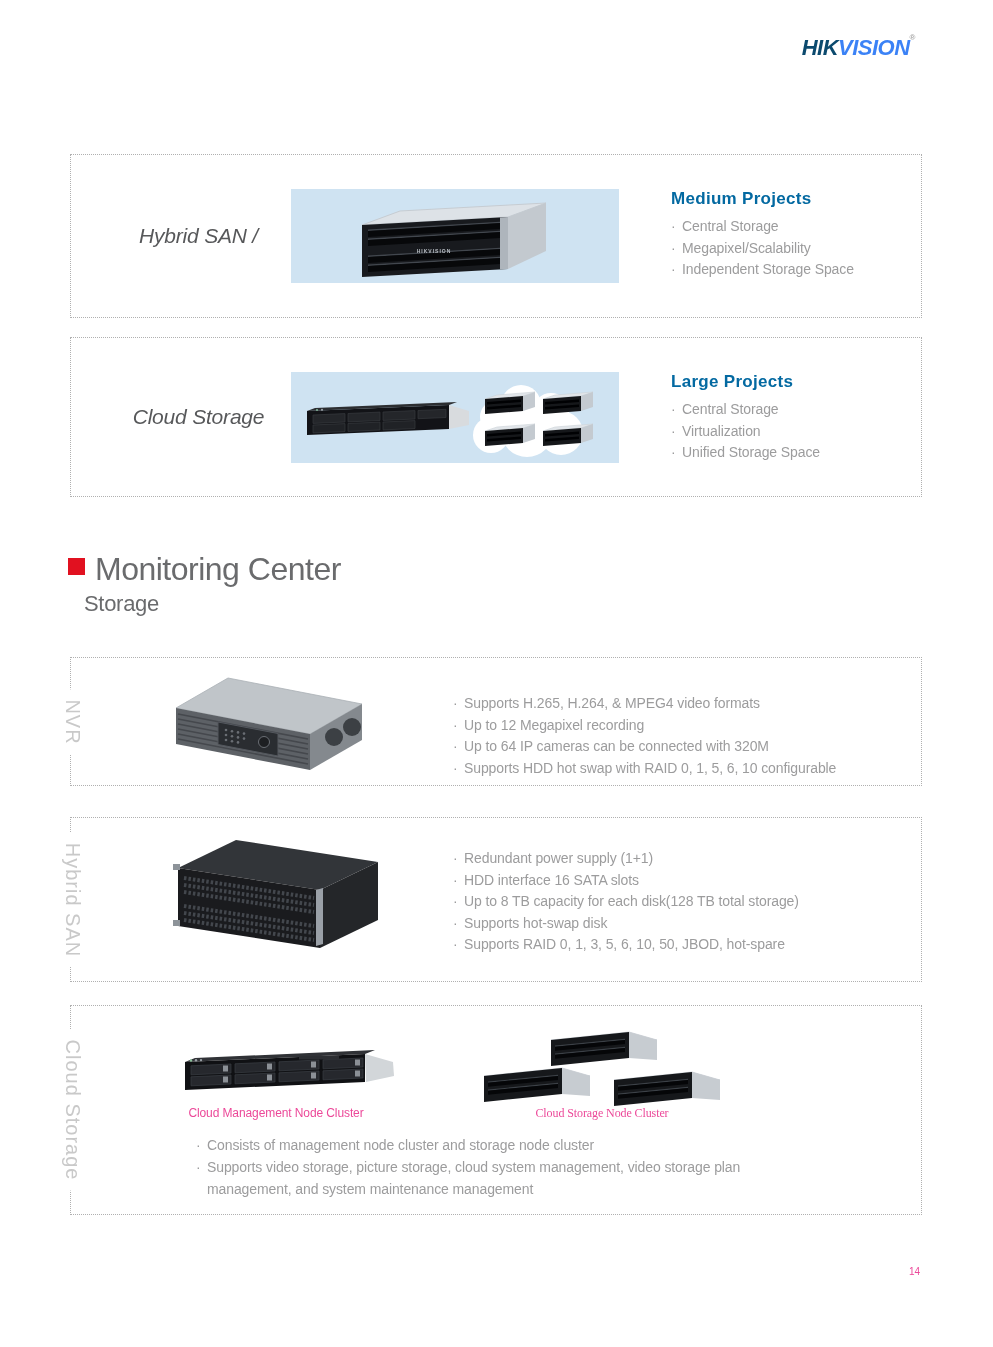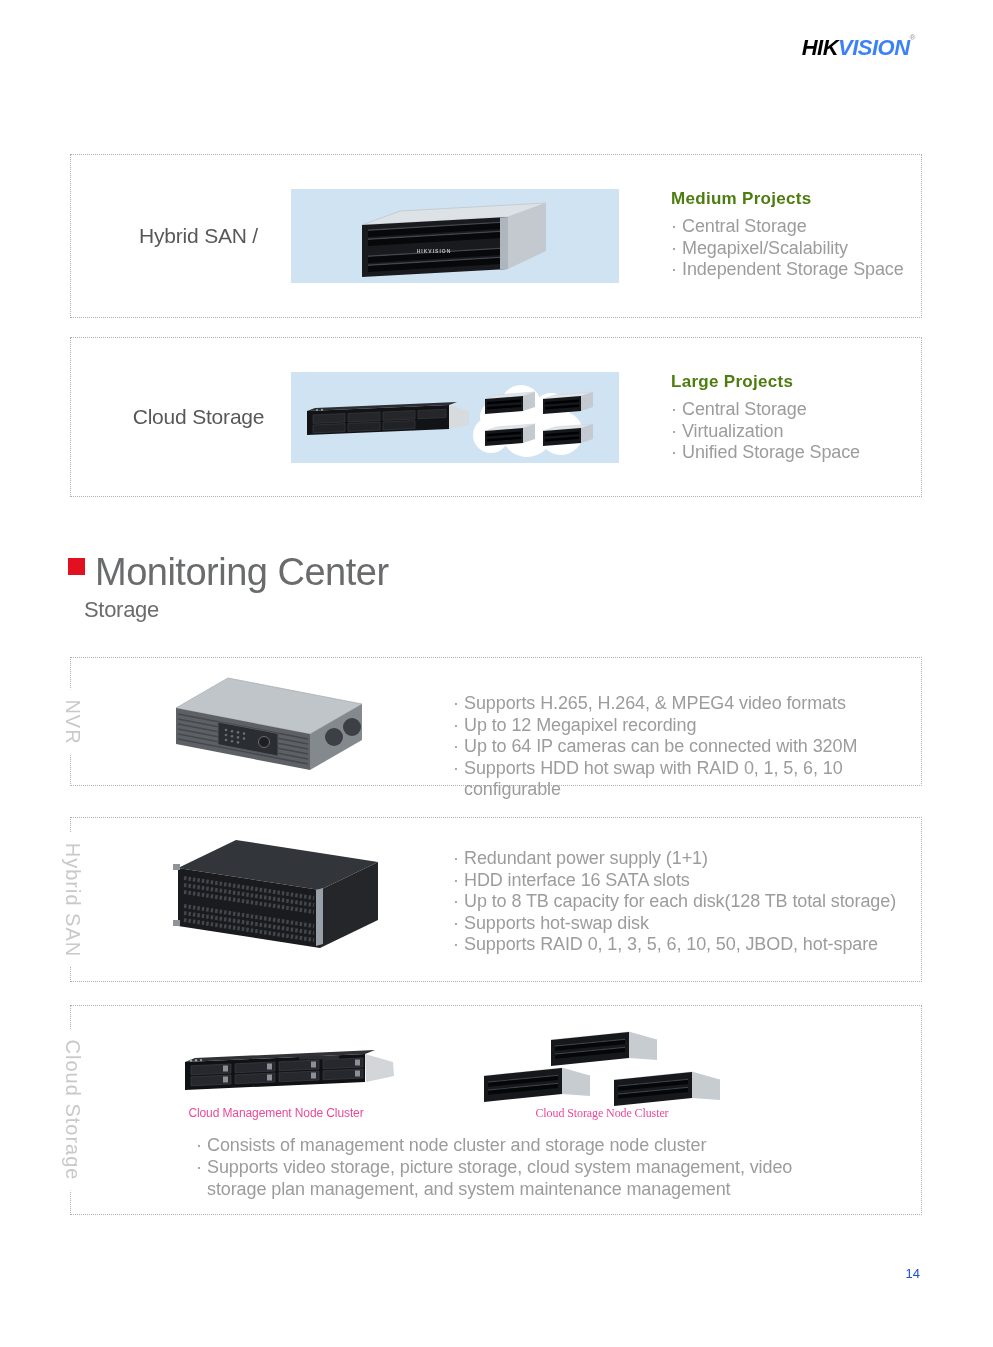--- a/index.html
+++ b/index.html
@@ -5,56 +5,56 @@
   * { margin:0; padding:0; box-sizing:border-box; }
   html,body { background:#ffffff; }
   body {
     width:993px; height:1347px; position:relative; overflow:hidden;
     font-family:"Liberation Sans", sans-serif; color:#58595b;
   }
 
   
   .logo { position:absolute; top:35px; right:78px; font-style:italic; font-weight:800;
           font-size:22px; letter-spacing:-0.5px; white-space:nowrap; }
-  .logo .hik { color:#000000; }
+  .logo .hik { color:#0c4a6e; }
   .logo .vision { color:#3b82f6; }
   .logo .reg { color:#a5a5a5; font-size:8px; font-style:normal; vertical-align:top; position:relative; top:-2px;}
 
   
   .dbox { position:absolute; left:70px; width:852px; border:1px dotted #b0b0b0; background:#fff; }
   #box-top1 { top:154px; height:164px; }
   #box-top2 { top:337px; height:160px; }
   #box-nvr  { top:657px; height:129px; }
   #box-hsan { top:817px; height:165px; }
   #box-cs   { top:1005px; height:210px; }
 
   .box-label { position:absolute; left:30px; top:50%; transform:translateY(-50%);
                width:195px; text-align:center; font-size:21px; color:#57585a;
-               line-height:1.55; letter-spacing:-0.2px; }
+               line-height:1.55; letter-spacing:-0.2px;font-style:italic; }
   .box-label span { display:block; }
   .box-label span:empty { display:none; }
 
   .img-panel { position:absolute; left:220px; top:34px; width:328px; background:#cfe3f2;
                display:flex; align-items:center; justify-content:center; }
   #box-top1 .img-panel { height:94px; }
   #box-top2 .img-panel { height:91px; }
 
   .right-col { position:absolute; left:600px; top:34px; }
-  .proj-heading { font-size:17px; font-weight:700; color:#4d7c0f; letter-spacing:0.3px; margin-bottom:7px; }
+  .proj-heading { font-size:17px; font-weight:700; color:#0369a1; letter-spacing:0.3px; margin-bottom:7px; }
 
   ul.bullets { list-style:none; }
-  ul.bullets li { font-size:18px; color:#9c9c9d; line-height:21.5px;
+  ul.bullets li { font-size:14px; color:#9c9c9d; line-height:21.5px;
                   padding-left:11px; letter-spacing:-0.1px; }
   ul.bullets li::before { content:"·"; display:inline-block; width:11px; margin-left:-11px; color:#9c9c9d; }
 
   
   .section-head { position:absolute; left:68px; top:551px; }
   .section-title-row { display:flex; align-items:flex-start; }
   .red-square { width:17px; height:17px; background:#e11120; margin-right:10px; margin-top:7px; }
-  .section-title { font-size:38px; color:#6a6b6d; letter-spacing:-0.5px; }
+  .section-title { font-size:32px; color:#6a6b6d; letter-spacing:-0.5px; }
   .section-subtitle { font-size:22px; color:#6a6b6d; margin-left:16px; margin-top:3px; letter-spacing:-0.3px; }
 
   
   .side-label { position:absolute; left:-11px; top:50%; transform:translateY(-50%);
                 writing-mode:vertical-rl; background:#ffffff; padding:10px 1px;
                 font-size:20px; color:#c9c9c9; letter-spacing:1px; white-space:nowrap; }
 
   .dev { position:absolute; }
   #nvr-img  { left:95px;  top:8px; }
   #hsan-img { left:95px;  top:10px; }
@@ -64,21 +64,21 @@
   #nvr-bullets  { position:absolute; left:382px; top:24px;margin-top:11px; }
   #hsan-bullets { position:absolute; left:382px; top:30px; }
   #cs-bullets   { position:absolute; left:125px; top:128px; width:600px; }
   #cs-bullets li { line-height:22px; }
 
   .caption { position:absolute; top:100px; font-size:12px; color:#ec4899; text-align:center; letter-spacing:-0.1px; }
   #cmn-caption { left:75px;  width:260px; }
   #csn-caption { left:396px; width:270px;font-family:Liberation Serif, serif; }
 
   
-  .page-num { position:absolute; top:1266px; right:73px; font-size:13px; color:#1d4ed8; }
+  .page-num { position:absolute; top:1266px; right:73px; font-size:10px; color:#ec4899; }
 </style>
 </head>
 <body>
 
 <div class="logo">
   <span class="hik">HIK</span><span class="vision">VISION</span><span class="reg">®</span>
 </div>
 
 <div class="dbox" id="box-top1">
   <div class="box-label">

